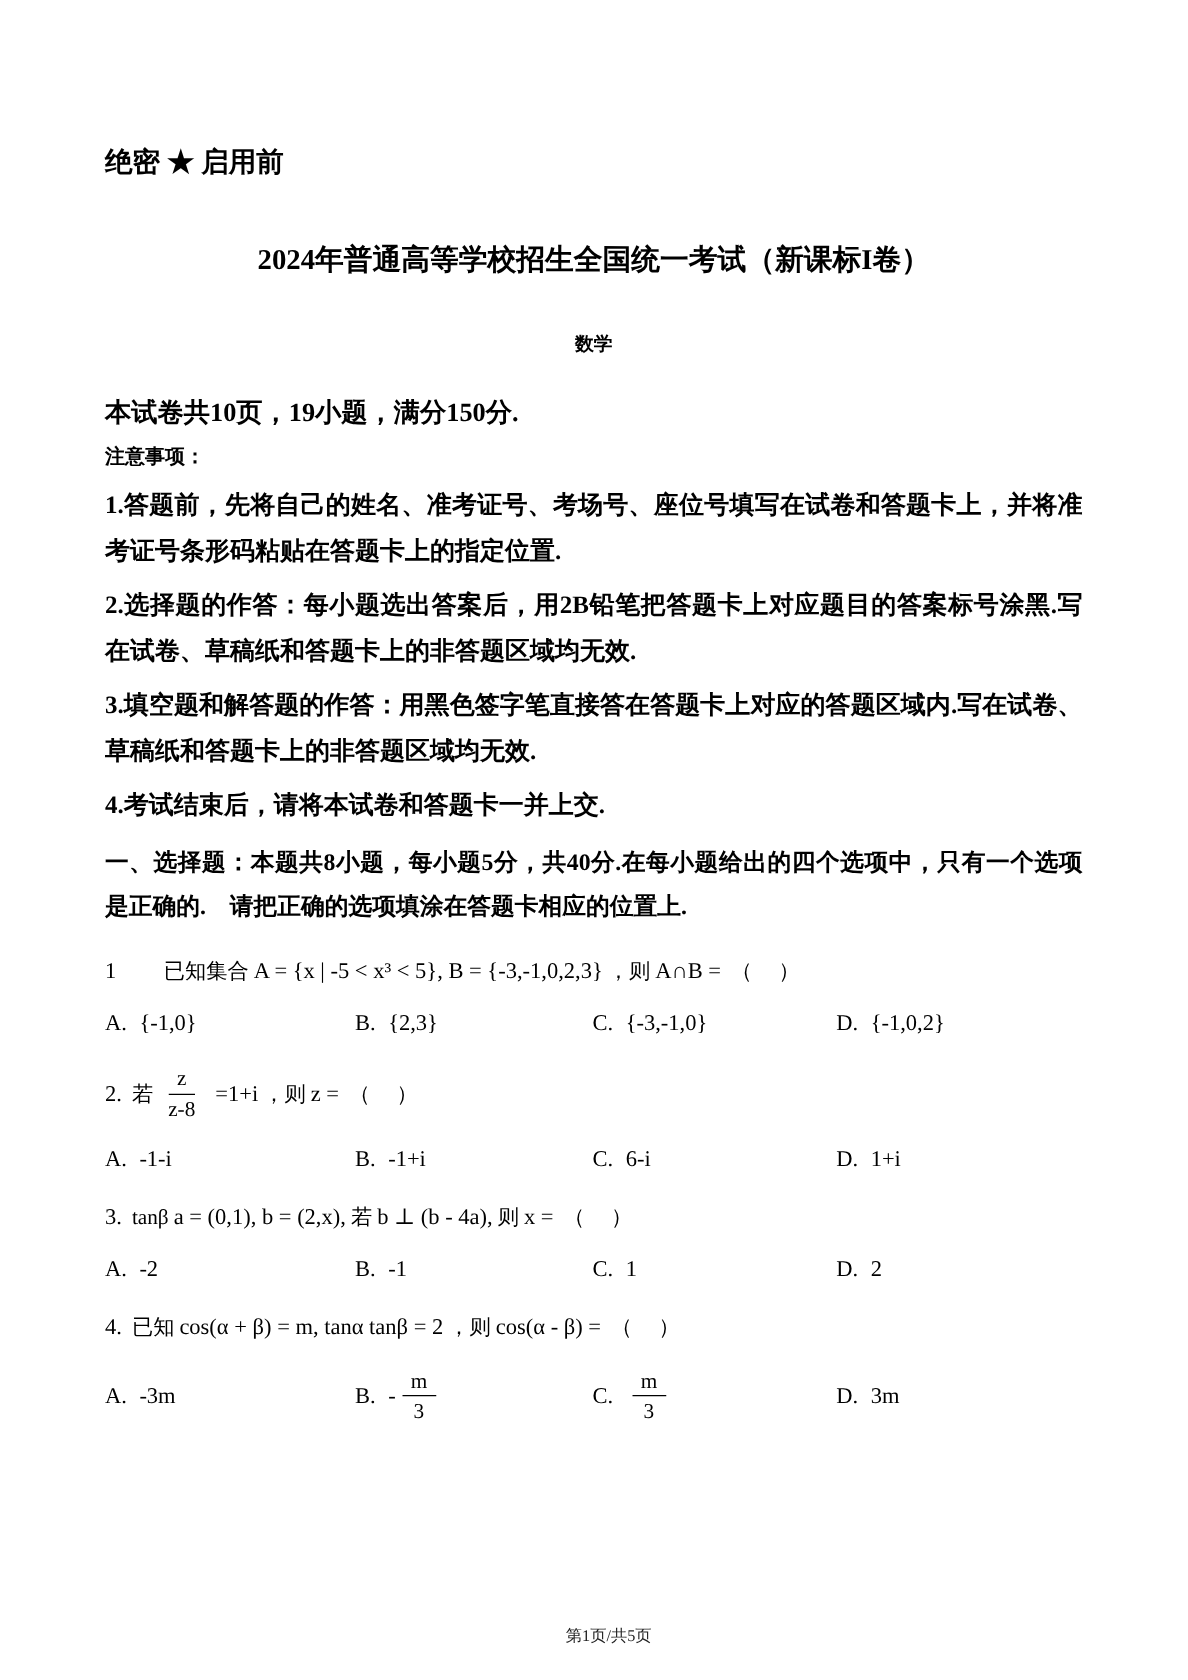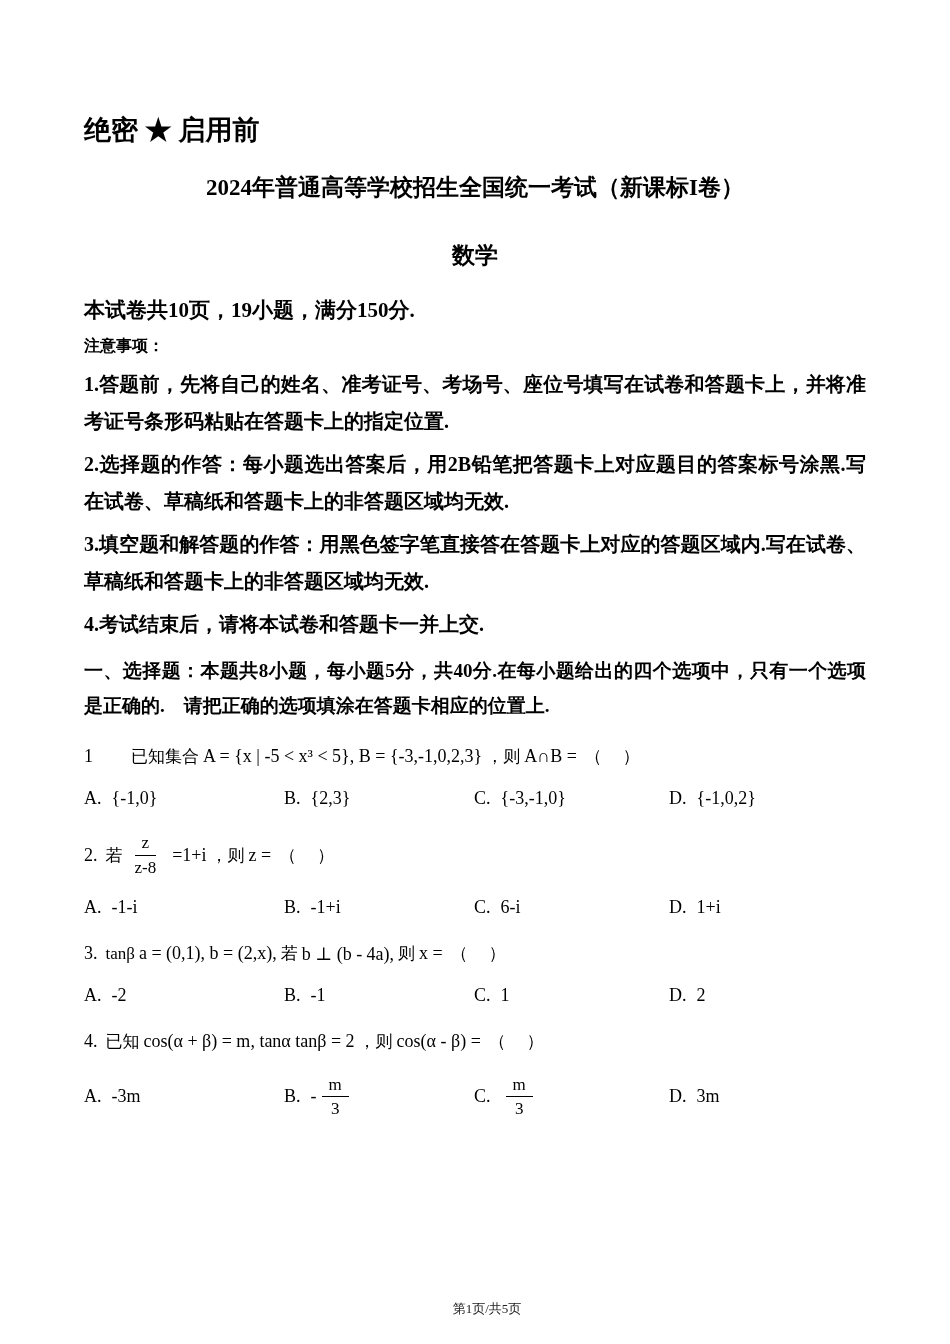--- a/index.html
+++ b/index.html
@@ -11,34 +11,34 @@
   .page {
     position: relative;
     width: 950px;
     height: 1344px;
     margin: 0 auto;
     background: #ffffff;
     padding: 116px 84px 0 84px;
     overflow: hidden;
   }
   .classification {
-    font-size: 27px;
+    font-size: 22px;
     font-weight: bold;
     line-height: 28px;
   }
   .title {
     text-align: center;
     font-size: 23px;
     font-weight: bold;
     line-height: 32px;
-    margin-top: 28px;
+    margin-top: 48px;
   }
   .subject {
     text-align: center;
-    font-size: 23px;
+    font-size: 15px;
     font-weight: bold;
     line-height: 32px;
     margin-top: 36px;
   }
   .info {
     font-size: 21px;
     font-weight: bold;
     line-height: 28px;
     margin-top: 24px;
   }

